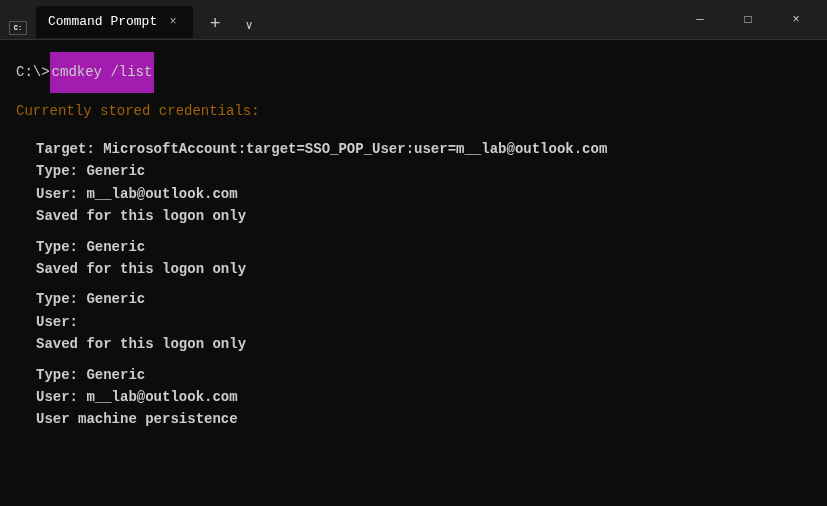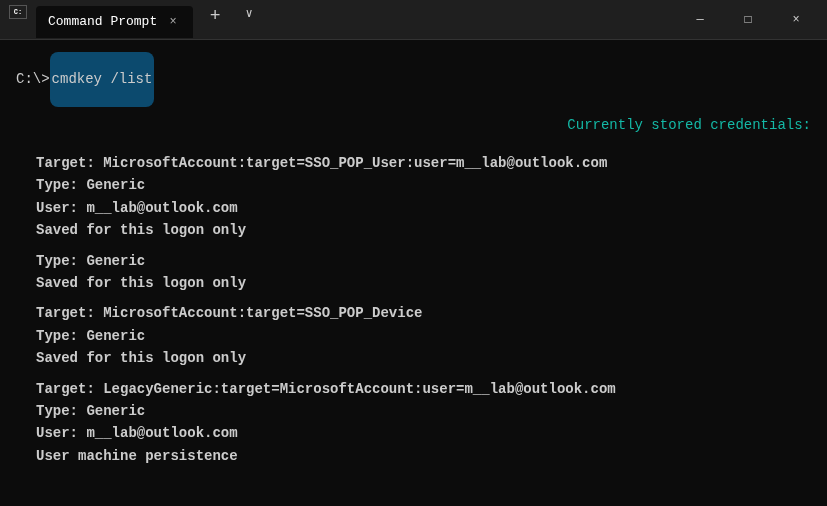--- a/index.html
+++ b/index.html
@@ -29,21 +29,21 @@
       height: 40px;
       display: flex;
       align-items: center;
       padding: 0 8px;
       flex-shrink: 0;
       border-bottom: 1px solid #333;
     }
 
     .titlebar-left {
       display: flex;
-      align-items: flex-start;
+      align-items: flex-end;
       gap: 8px;
       flex: 1;
     }
 
     .window-icon {
       width: 20px;
       height: 20px;
       display: flex;
       align-items: center;
       justify-content: center;
@@ -147,29 +147,27 @@
       margin-bottom: 8px;
       display: flex;
       align-items: center;
     }
 
     .prompt {
       color: #cccccc;
     }
 
     .command-text {
-      background: #0c4a6e;
+      background: #a21caf;
       color: #cccccc;
-      padding: 17px 2px;
-      border-radius: 8px;
+      padding: 10px 2px;
     }
 
     .output-line {
-      color: #14b8a6;
-      text-align: right;
+      color: #a16207;
     }
 
     .credential-block {
       margin: 8px 0 8px 0;
       padding-left: 20px;
     }
 
     .credential-line {
       line-height: 1.6;
       font-weight: bold;
@@ -220,25 +218,24 @@
       <div class="credential-line">User: m__lab@outlook.com</div>
       <div class="credential-line">Saved for this logon only</div>
     </div>
 
     <div class="credential-block">
       <div class="credential-line">Type: Generic</div>
       <div class="credential-line">Saved for this logon only</div>
     </div>
 
     <div class="credential-block">
-      <div class="credential-line">Target: MicrosoftAccount:target=SSO_POP_Device</div>
-      <div class="credential-line">Type: Generic</div>
+      <div class="credential-line">Type: Generic</div>
+      <div class="credential-line">User:</div>
       <div class="credential-line">Saved for this logon only</div>
     </div>
 
     <div class="credential-block">
-      <div class="credential-line">Target: LegacyGeneric:target=MicrosoftAccount:user=m__lab@outlook.com</div>
       <div class="credential-line">Type: Generic</div>
       <div class="credential-line">User: m__lab@outlook.com</div>
       <div class="credential-line">User machine persistence</div>
     </div>
   </div>
 </div>
 
 </body></html>

